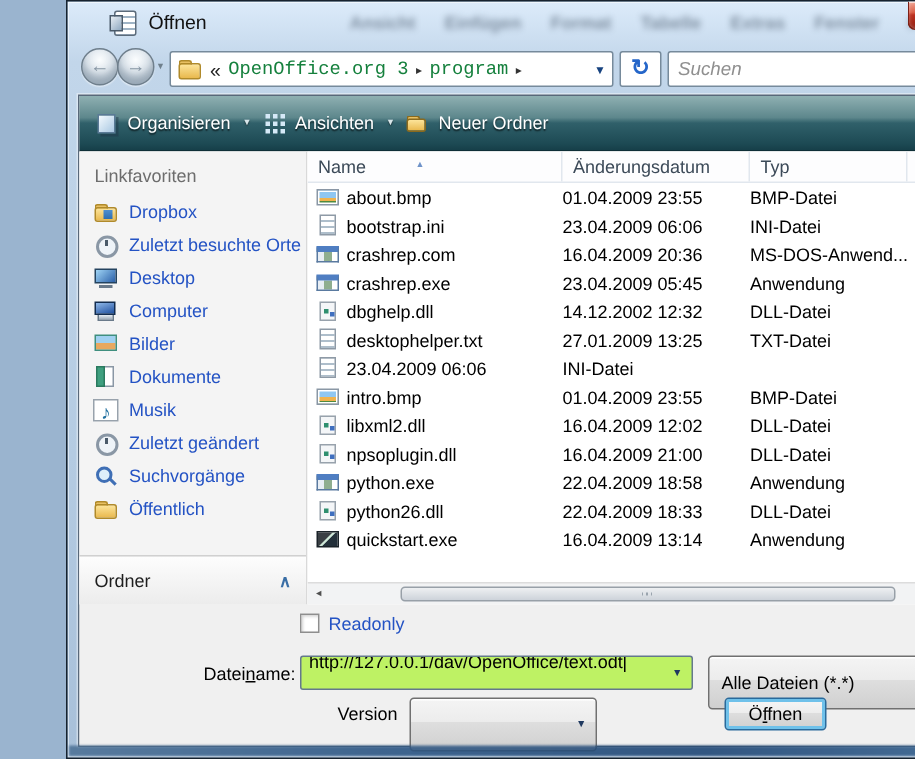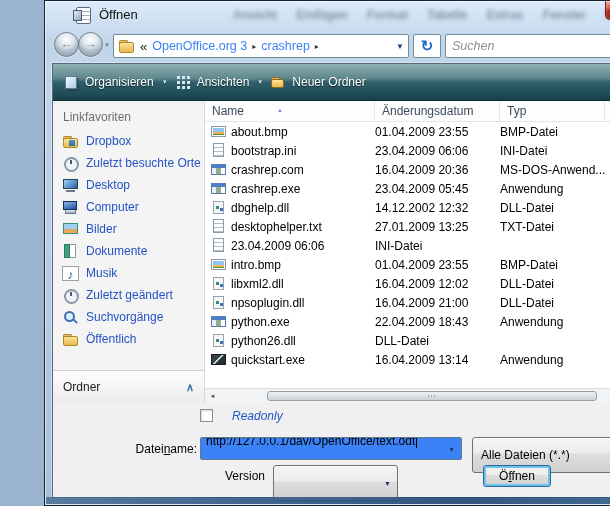--- a/index.html
+++ b/index.html
@@ -37,21 +37,21 @@
     background:radial-gradient(circle at 50% 30%,#fbfdfe 0%,#dde5ec 45%,#b9c5cf 70%,#a5b3bf 100%);
     box-shadow:inset 0 -6px 6px rgba(110,130,150,.35), 0 1px 1px rgba(255,255,255,.5); }
   .nav-back { left:9px; } .nav-fwd { left:33px; }
   .nav-circle span { position:absolute; left:0; top:3px; width:100%; text-align:center; font-size:13px;
     font-weight:bold; color:#8796a4; }
   .nav-dd { position:absolute; left:59px; top:13px; font-size:6px; color:#6f7f8c; }
 
   .addressbar { position:absolute; left:68px; top:5px; width:296px; height:24px; background:#fff;
     border:1px solid #768a9b; border-radius:2px; display:flex; align-items:center; padding:0 4px; gap:5px; }
   .crumb-overflow { color:#222; font-size:13px; }
-  .crumb { color:#3b82f6; font-size:12.5px; cursor:pointer; }
+  .crumb { color:#15803d; font-size:12.5px; cursor:pointer;font-family:Liberation Mono, monospace; }
   .crumb-sep { font-size:8px; color:#333; }
   .addr-dd { margin-left:auto; font-size:8px; color:#16427f; cursor:pointer; }
   .refresh-btn { position:absolute; left:368px; top:5px; width:28px; height:24px; background:#fff;
     border:1px solid #768a9b; border-radius:2px; text-align:center; line-height:22px;
     font-size:15px; font-weight:bold; color:#2566c9; cursor:pointer; }
   .searchbox { position:absolute; left:400px; top:5px; width:201px; height:24px; background:#fff;
     border:1px solid #768a9b; border-radius:2px; display:flex; align-items:center; padding:0 6px; }
   .searchbox input { flex:1; border:none; outline:none; font-family:"Liberation Sans",sans-serif;
     font-size:12.5px; color:#000000; background:transparent; }
   .searchbox input::placeholder { font-style:italic; color:#8f8f8f; }
@@ -176,29 +176,29 @@
   .vthumb { position:absolute; left:2px; right:2px; top:18px; height:130px; border-radius:3px;
     border:1px solid #98a0a8; background:linear-gradient(90deg,#eef0f2,#cdd3da); cursor:pointer; }
   .hthumb { position:absolute; top:2px; bottom:2px; left:62px; width:330px; border-radius:3px;
     border:1px solid #98a0a8; background:linear-gradient(180deg,#eef0f2,#cdd3da); cursor:pointer; }
   .hthumb::after { content:""; position:absolute; left:50%; top:3px; bottom:3px; width:8px;
     transform:translateX(-50%);
     background:repeating-linear-gradient(90deg,#9aa4ae 0 1px,transparent 1px 3px); }
 
   
   .dfooter { position:relative; height:94px; background:#f0f0f0; }
-  .readonly { position:absolute; left:147px; top:6px; display:flex; align-items:flex-start; gap:19px; cursor:pointer;font-style:italic; }
+  .readonly { position:absolute; left:147px; top:6px; display:flex; align-items:flex-start; gap:6px; cursor:pointer; }
   .checkbox { width:13px; height:13px; background:#fff; border:1px solid #8e8e8e;
     box-shadow:inset 1px 1px 2px rgba(0,0,0,.18); }
   .readonly-label { color:#2453c4; }
   .flabel { position:absolute; text-align:right; color:#000; }
   .lbl-filename { left:20px; top:39px; width:124px; }
   .lbl-version { left:130px; top:66px; width:82px; }
   .mnemonic { text-decoration:underline; }
-  .combo-file { position:absolute; left:147px; top:34px; width:262px; height:23px; background:#3b82f6;
+  .combo-file { position:absolute; left:147px; top:34px; width:262px; height:23px; background:#bef264;
     border:1px solid #64798c; border-radius:2px; display:flex; align-items:center; padding:0 20px 16px 5px;
     white-space:nowrap; overflow:hidden; cursor:text; }
   .caret { display:inline-block; width:1px; height:14px; background:#000; margin-left:1px; }
   .combo-arrow { position:absolute; right:6px; top:50%; transform:translateY(-50%); font-size:7px;
     color:#203a60; cursor:pointer; }
   .combo { position:absolute; height:36px; border:1px solid #707070; border-radius:3px;
     background:linear-gradient(180deg,#f4f4f4,#ececec 45%,#dedede 46%,#d0d0d0);
     display:flex; align-items:center; padding:0 22px 0 8px; cursor:pointer; white-space:nowrap;
     box-shadow:inset 0 1px 0 #fff; }
   .combo-filetype { left:419px; top:34px; width:166px; }
@@ -236,21 +236,21 @@
     <div class="nav-circle nav-fwd">
       <span>→</span>
     </div>
     <span class="nav-dd">▼</span>
 
     <div class="addressbar">
       <span class="fi" data-icon="mini-folder-icon"></span>
       <span class="crumb-overflow">«</span>
       <span class="crumb">OpenOffice.org 3</span>
       <span class="crumb-sep">▸</span>
-      <span class="crumb">crashrep</span>
+      <span class="crumb">program</span>
       <span class="crumb-sep">▸</span>
       <span class="addr-dd">▼</span>
     </div>
     <div class="refresh-btn">
       <span>↻</span>
     </div>
     <div class="searchbox">
       <input placeholder="Suchen" style="">
       <svg width="13" height="13" viewBox="0 0 13 13">
         <circle cx="5.2" cy="5.2" r="3.6" fill="none" stroke="#1f5fd0" stroke-width="1.6"></circle>
@@ -405,27 +405,28 @@
           <div class="row">
             <span class="fi" data-icon="dll-icon"></span>
             <span class="cell">npsoplugin.dll</span>
             <span class="cell">16.04.2009 21:00</span>
             <span class="cell">DLL-Datei</span>
               <span></span>
           </div>
           <div class="row">
             <span class="fi" data-icon="app-icon"></span>
             <span class="cell">python.exe</span>
-            <span class="cell">22.04.2009 18:43</span>
+            <span class="cell">22.04.2009 18:58</span>
             <span class="cell">Anwendung</span>
               <span></span>
           </div>
           <div class="row">
             <span class="fi" data-icon="dll-icon"></span>
             <span class="cell">python26.dll</span>
+            <span class="cell">22.04.2009 18:33</span>
             <span class="cell">DLL-Datei</span>
               <span></span>
           </div>
           <div class="row">
             <span class="fi" data-icon="quickstart-icon"></span>
             <span class="cell">quickstart.exe</span>
             <span class="cell">16.04.2009 13:14</span>
             <span class="cell">Anwendung</span>
               <span></span>
           </div>

